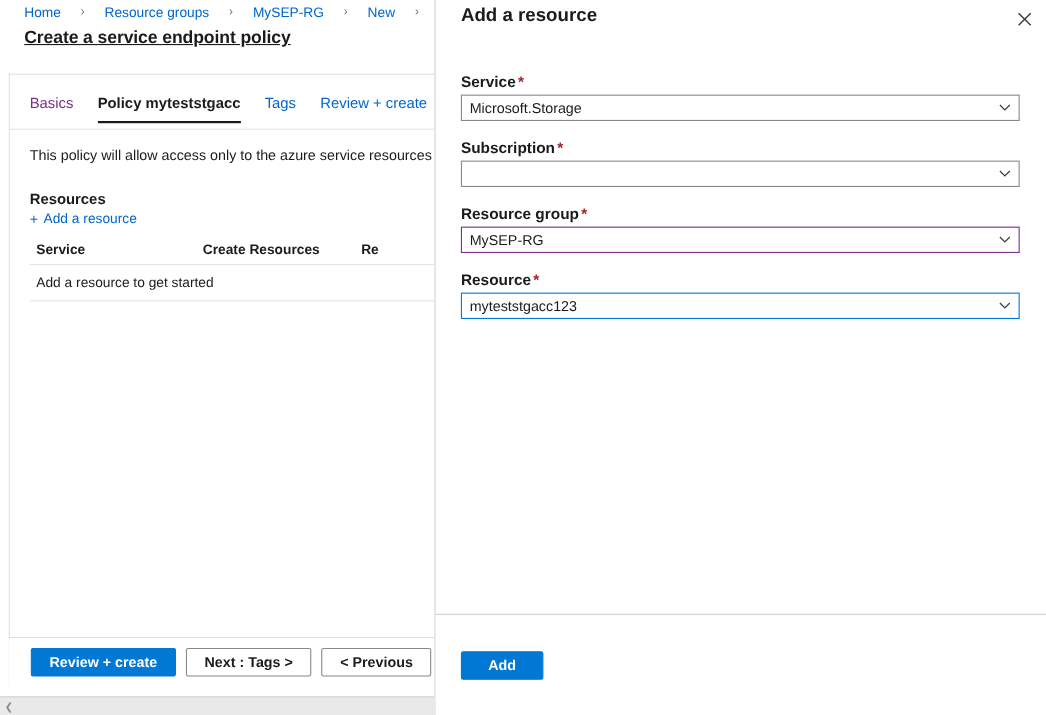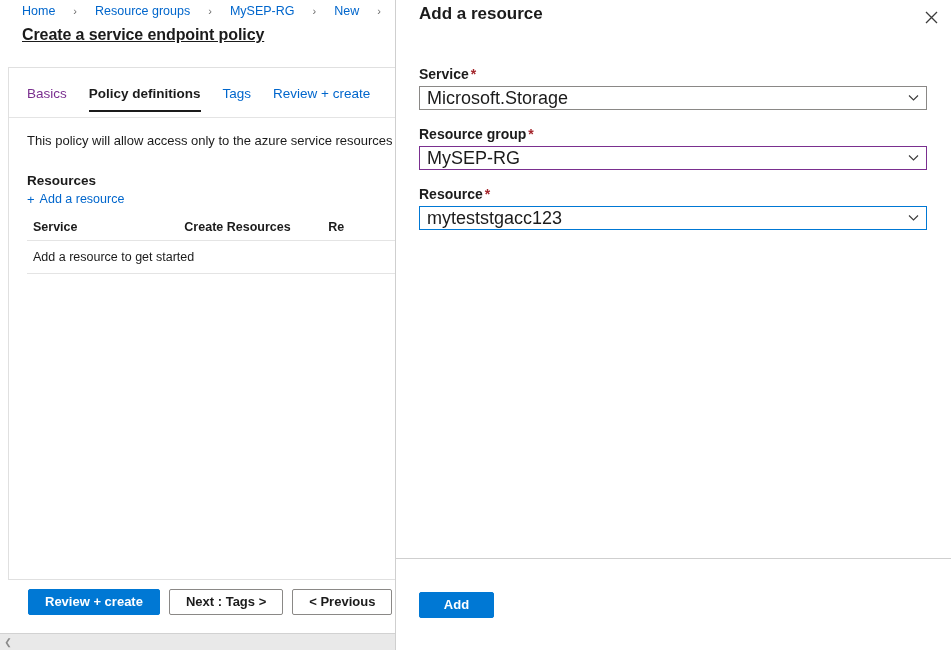--- a/index.html
+++ b/index.html
@@ -268,21 +268,21 @@
     height: 24px;
   }
   .select-box {
     width: 100%;
     height: 24px;
     border: 1px solid #8a8886;
     background: #ffffff;
     display: flex;
     align-items: center;
     padding: 0 28px 0 7px;
-    font-size: 18px;
+    font-size: 13px;
     color: #1b1b1b;
     cursor: pointer;
     border-radius: 0;
     text-align: center;
   }
   .select-box.purple { border-color: #7a2f8f; }
   .select-box.blue   { border-color: #0078d4; }
   .chev {
     position: absolute;
     right: 8px; top: 50%;
@@ -331,21 +331,21 @@
         <span class="bc-sep">›</span>
         <span class="bc-item">Service endpoint</span>
       </div>
 
     <div class="blade-title">Create a service endpoint policy</div>
 
     <div class="blade-body">
 
       <div class="tabs" id="tab-bar">
           <div class="tab visited">Basics</div>
-          <div class="tab active">Policy definitions</div>
+          <div class="tab active">Policy myteststgacc</div>
           <div class="tab">Tags</div>
           <div class="tab">Review + create</div>
         </div>
 
       <div class="policy-desc">This policy will allow access only to the azure service resources listed</div>
 
       <div class="res-heading">Resources</div>
 
       <div class="add-res-link">
         <span class="plus-glyph">+</span>
@@ -399,20 +399,33 @@
             <span class="chev">
               <svg width="11" height="8" viewBox="0 0 11 8">
                 <path d="M1 1.5 L5.5 6 L10 1.5" stroke="#3b3b3b" stroke-width="1.1" fill="none"></path>
               </svg>
             </span>
           </div>
         </div>
         <div class="field">
         </div>
         <div class="field">
+          <label class="field-label"><span>Subscription</span><span class="req">*</span></label>
+          <div class="select-wrap">
+            <div class="select-box">
+              <span></span>
+            </div>
+            <span class="chev">
+              <svg width="11" height="8" viewBox="0 0 11 8">
+                <path d="M1 1.5 L5.5 6 L10 1.5" stroke="#3b3b3b" stroke-width="1.1" fill="none"></path>
+              </svg>
+            </span>
+          </div>
+        </div>
+        <div class="field">
           <label class="field-label"><span>Resource group</span><span class="req">*</span></label>
           <div class="select-wrap">
             <div class="select-box purple">
               <span>MySEP-RG</span>
             </div>
             <span class="chev">
               <svg width="11" height="8" viewBox="0 0 11 8">
                 <path d="M1 1.5 L5.5 6 L10 1.5" stroke="#3b3b3b" stroke-width="1.1" fill="none"></path>
               </svg>
             </span>

